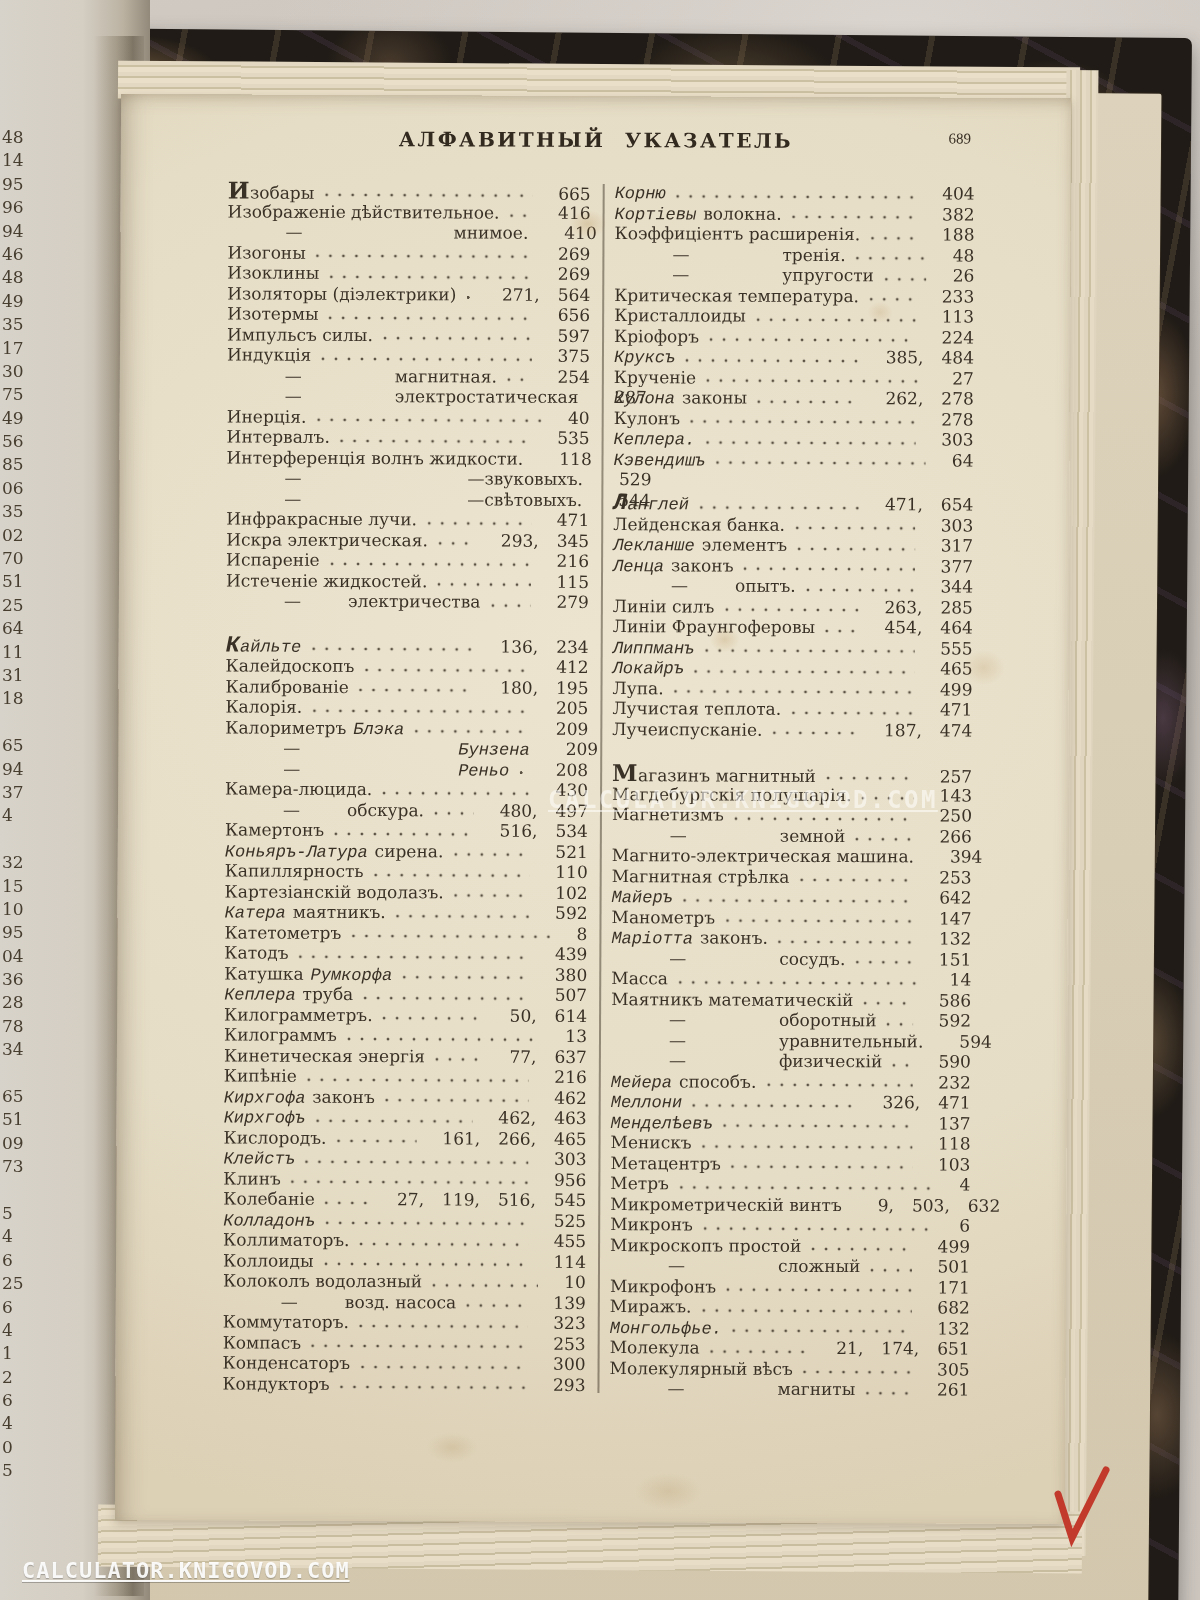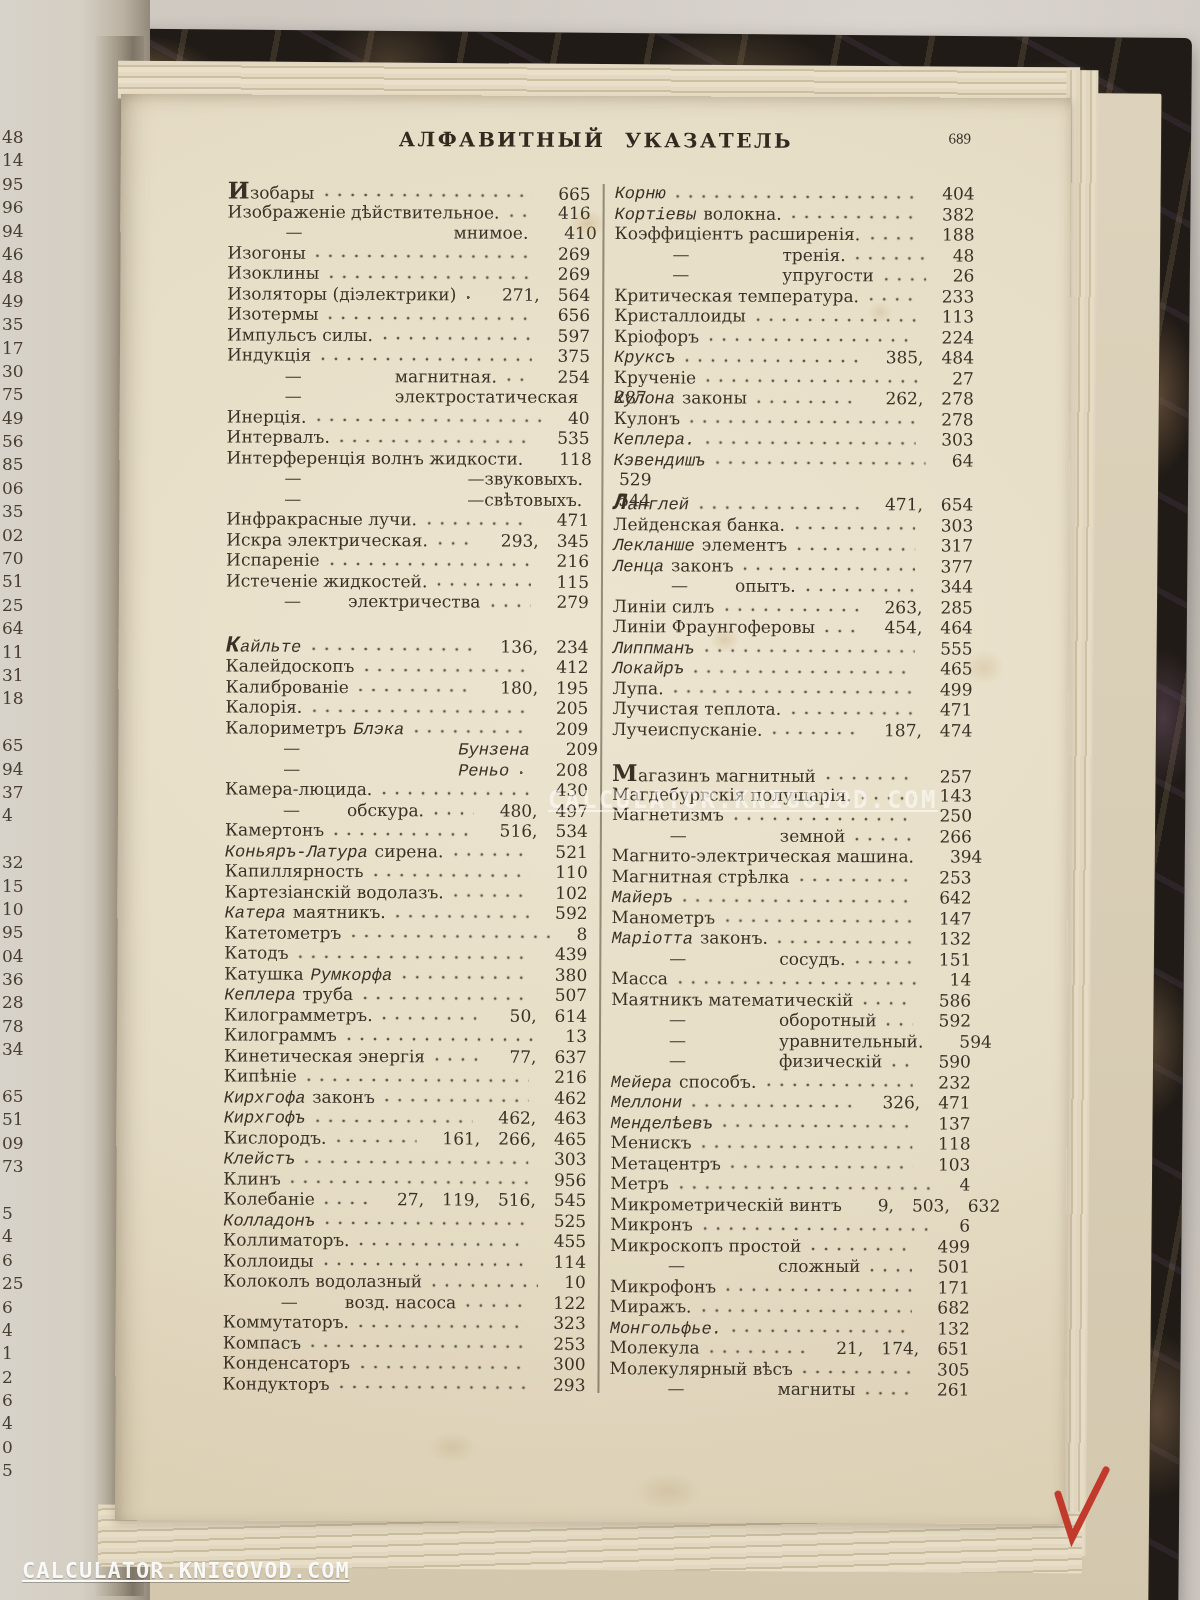--- a/index.html
+++ b/index.html
@@ -604,21 +604,21 @@
               <span class="pnum">10</span>
             </span>
           </div>
           <div class="row">
             <span class="dash ind1">
               <span>—</span>
             </span>
             <span class="seg a">возд. насоса</span>
             <span class="lead"></span>
             <span class="pages">
-              <span class="pnum">122</span>
+              <span class="pnum">139</span>
             </span>
           </div>
           <div class="row">
             <span class="seg a">Коммутаторъ.</span>
             <span class="lead"></span>
             <span class="pages">
               <span class="pnum">323</span>
             </span>
           </div>
           <div class="row">

